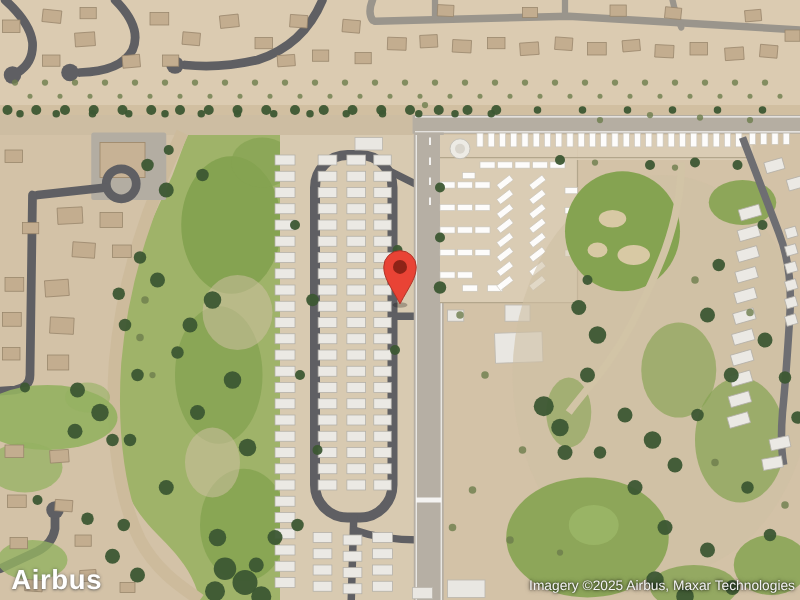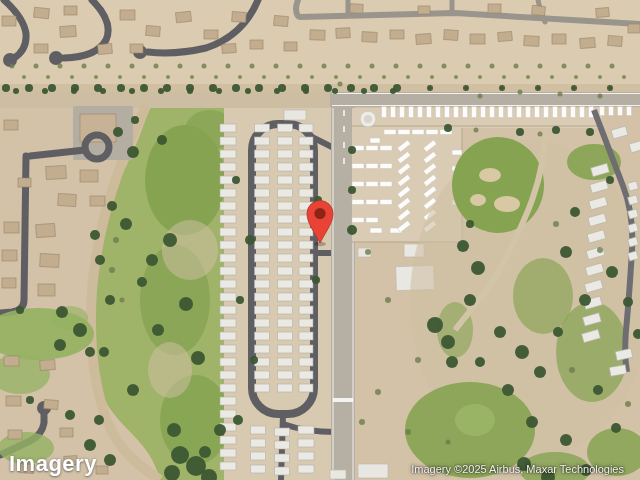--- a/index.html
+++ b/index.html
@@ -3,21 +3,21 @@
 <meta charset="utf-8">
 <style>
   html,body{margin:0;padding:0;background:#222;}
   .stage{position:relative;width:640px;height:480px;overflow:hidden;
          font-family:"Liberation Sans",sans-serif;background:#d3c2a7;}
   .stage svg{position:absolute;inset:0;display:block;}
   .logo{position:absolute;left:9px;bottom:3px;font-size:22px;font-weight:bold;
         letter-spacing:.5px;color:#fff;
         text-shadow:0 1px 2px rgba(60,64,67,.55),0 0 3px rgba(60,64,67,.4);
         cursor:pointer;user-select:none;}
-  .attrib{position:absolute;right:16px;bottom:5px;font-size:11px;color:#f3f3f3;
+  .attrib{position:absolute;right:4px;bottom:5px;font-size:11px;color:#f3f3f3;
         text-shadow:0 0 2px rgba(0,0,0,.9),0 0 4px rgba(0,0,0,.6);user-select:none;}
 </style>
 </head>
 <body>
 
 <div class="stage">
 
   <svg viewBox="0 0 640 480" aria-label="satellite map">
 
     <rect x="0" y="0" width="640" height="480" fill="#d3c2a7"></rect>
@@ -576,15 +576,15 @@
         <circle cx="610" cy="88" r="3" fill="#3c5733" opacity="0.95"></circle>
       </g>
 
     <g>
       <ellipse cx="320" cy="244" rx="6" ry="2.2" fill="rgba(0,0,0,0.25)"></ellipse>
       <path d="M320 243 C 312.5,229 307,222.5 307,213.5 A 13,13 0 1 1 333,213.5 C 333,222.5 327.5,229 320,243 Z" fill="#E94335" stroke="#B03227" stroke-width="0.8"></path>
       <circle cx="320" cy="213.5" r="5.6" fill="#8E2317"></circle>
     </g>
   </svg>
 
-  <div class="logo">Imagery</div>
+  <div class="logo">Airbus</div>
   <div class="attrib">Imagery ©2025 Airbus, Maxar Technologies</div>
 </div>
 
 </body></html>

